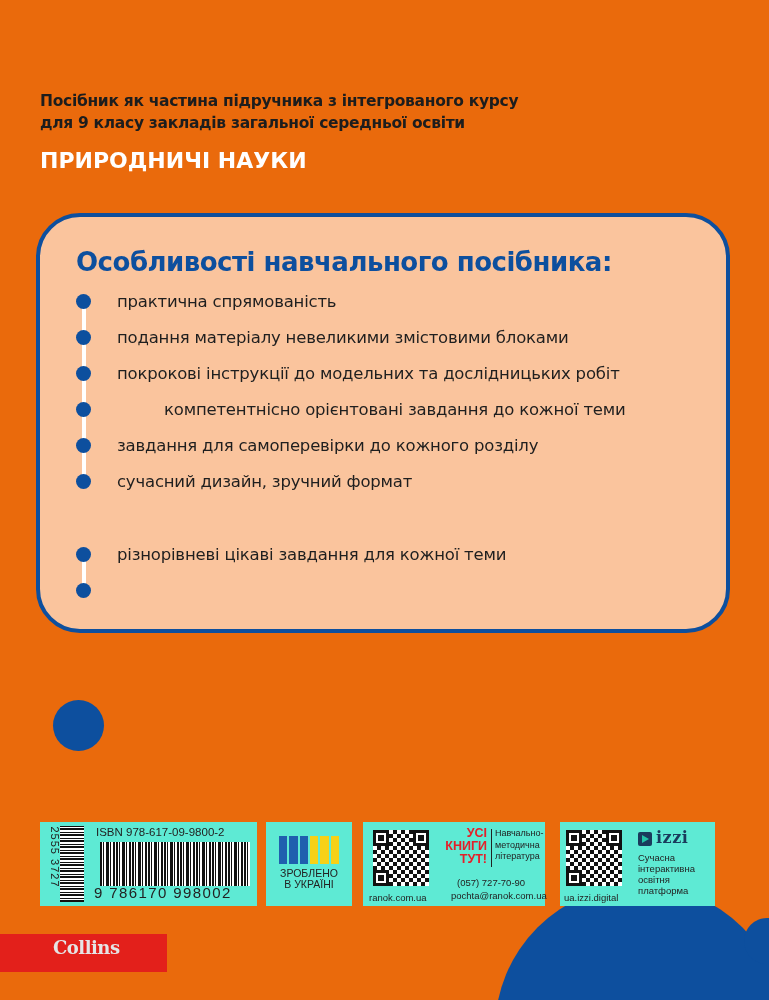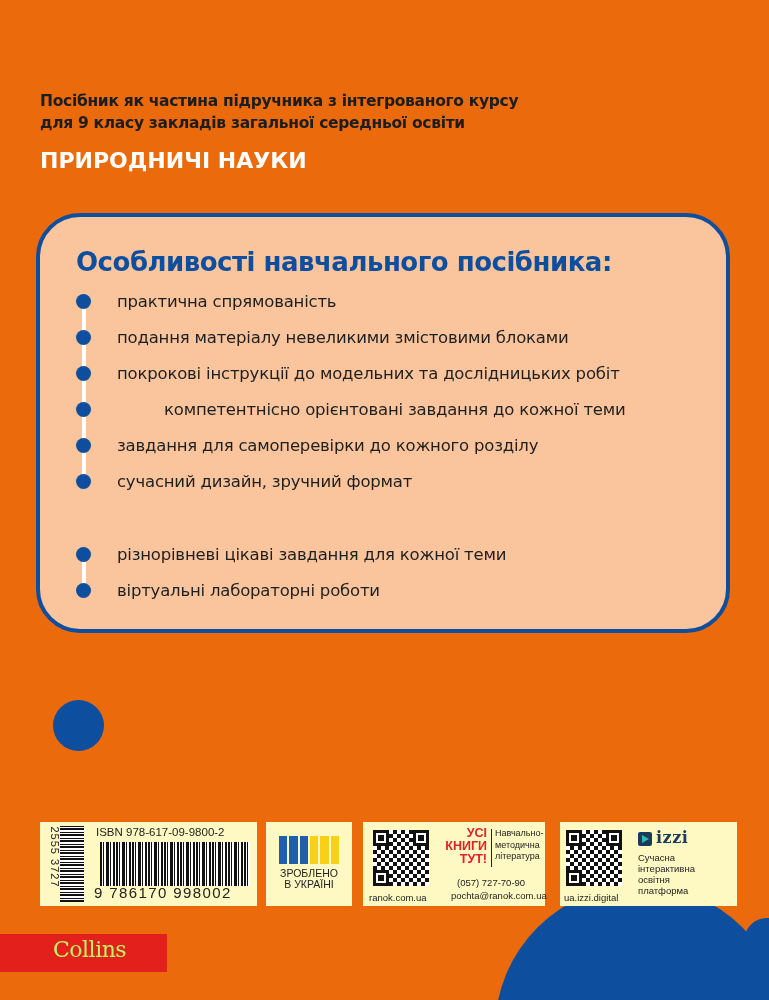--- a/index.html
+++ b/index.html
@@ -55,25 +55,25 @@
       background: #fac49d; border: 4px solid #0d4f9e; border-radius: 36px;
     }
     .summary-text {
       position: absolute; left: 34px; top: 26px; width: 538px;
       font-weight: bold; font-size: 15px; line-height: 25px; color: #1d1d1d;
       text-align: justify; letter-spacing: -0.2px;
     }
 
     .circle { position: absolute; border-radius: 50%; background: #0d4f9e; }
 
-    .card { position: absolute; background: #fef9c3; top: 822px; height: 84px; }
+    .card { position: absolute; background: #5eead4; top: 822px; height: 84px; }
     .isbn-card { left: 40px; width: 217px; }
     .ua-card { left: 266px; width: 86px; }
     .ranok-card { left: 363px; width: 182px; }
-    .izzi-card { left: 560px; width: 177px; }
+    .izzi-card { left: 560px; width: 155px; }
 
     .isbn-side {
       position: absolute; left: 6px; top: 4px; width: 40px; height: 76px;
     }
     .isbn-side-num {
       position: absolute; left: -24px; top: 28px; width: 76px; height: 14px;
       transform: rotate(90deg); font-family: "Liberation Sans", sans-serif;
       font-size: 11px; color: #222; text-align: center; letter-spacing: 1px;
     }
     .isbn-label {
@@ -163,21 +163,21 @@
     }
     .izzi-url { left: 4px; top: 70px; }
     .ranok-url { left: 6px; top: 70px; }
 
     .collins {
       position: absolute; left: 0; top: 934px; width: 167px; height: 38px;
       background: #e3201b;
     }
     .collins-text {
       position: absolute; left: 53px; top: 3px; font-family: "DejaVu Serif", serif;
-      font-weight: normal; font-size: 22px; color: #bef264; letter-spacing: -0.5px;
+      font-weight: bold; font-size: 18px; color: #e5e5e5; letter-spacing: -0.5px;
     }
   </style>
 </head>
 <body>
 
 <div class="page">
 
   <div class="circle" style="left:53px; top:700px; width:51px; height:51px;"></div>
   <div class="circle" style="left:495px; top:885px; width:290px; height:290px;"></div>
   <div class="circle" style="left:744px; top:918px; width:46px; height:46px;"></div>
@@ -221,21 +221,20 @@
 
 
     <div class="timeline" style="top:325px;">
       <div class="rail" style="top:12px; height:36px;"></div>
       <div class="tl-item" style="top:0px;">
         <span class="tl-dot"></span>
         <span class="tl-text">різнорівневі цікаві завдання для кожної теми</span>
       </div>
       <div class="tl-item" style="top:36px;">
         <span class="tl-dot"></span>
-        <span class="tl-text">віртуальні лабораторні роботи</span>
       </div>
     </div>
   </div>
 
 
   <div class="card isbn-card">
     <div class="isbn-side" style="background: repeating-linear-gradient(0deg, #111 0 2px, #fff 2px 3px, #111 3px 4px, #fff 4px 6px); left:20px; width:24px;"></div>
     <div class="isbn-side-num">2555 3727</div>
     <div class="isbn-label">ISBN 978-617-09-9800-2</div>
     <div class="barcode"></div>

